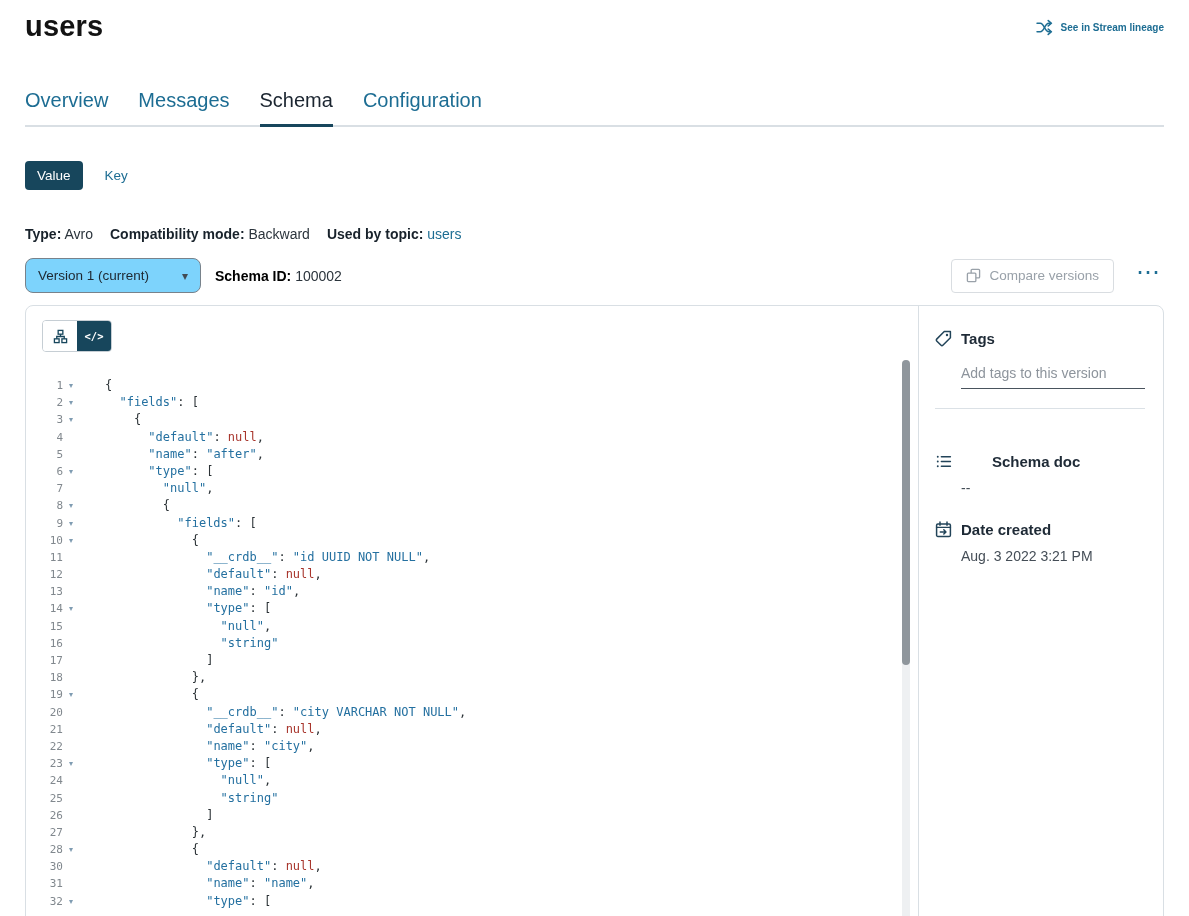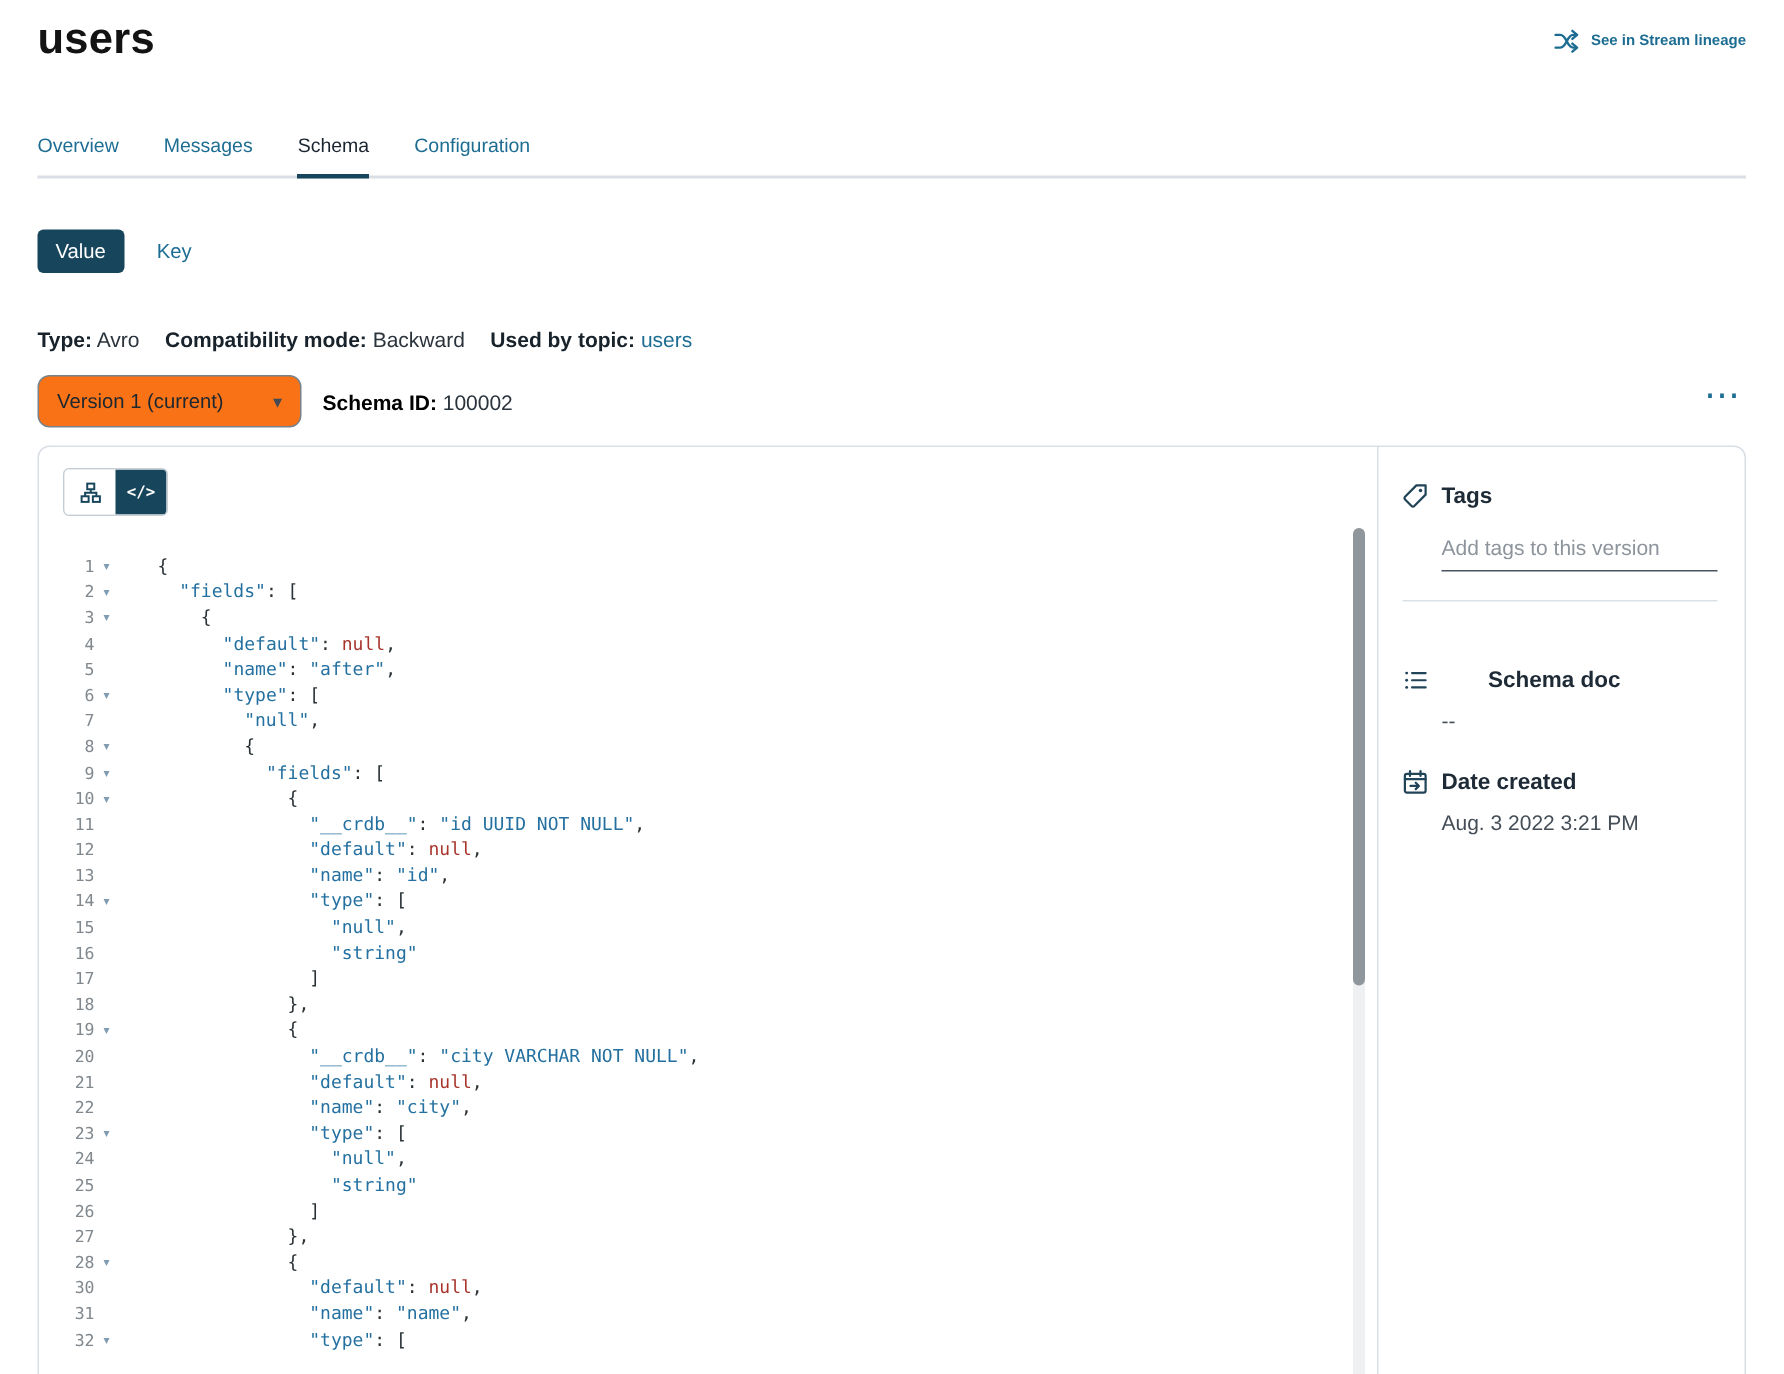--- a/index.html
+++ b/index.html
@@ -12,38 +12,38 @@
   }
   .page { padding: 0 25px; height: 100%; position: relative; border-radius: 29px; }
 
   
   .header { display: flex; justify-content: space-between; align-items: flex-start; padding-top: 10px; }
   .page-title { font-size: 29px; font-weight: 700; margin: 0; color: #131313; letter-spacing: .2px; }
   .lineage-link { display: inline-flex; align-items: center; gap: 8px; color: var(--link,#1d6d93); font-size: 10px; font-weight: 600; margin-top: 9px; cursor: pointer; }
 
   
   .tabs { display: flex; gap: 30px; margin-top: 46px; border-bottom: 2px solid #d9dfe4; }
-  .tab { padding-bottom: 13px; font-size: 13px; color: var(--link,#1d6d93); position: relative; cursor: pointer; }
+  .tab { padding-bottom: 13px; font-size: 20px; color: var(--link,#1d6d93); position: relative; cursor: pointer; }
   .tab.active { color: #1b2530; font-weight: 500; }
   .tab.active::after { content: ""; position: absolute; left: 0; right: 0; bottom: -2px; height: 3px; background: var(--dark,#17465c); }
 
   
   .seg-row { margin-top: 34px; display: flex; align-items: center; }
   .seg { height: 29px; padding: 0 12px; font-size: 13.5px; border: none; border-radius: 4px; background: transparent; color: var(--link,#1d6d93); cursor: pointer; font-family: inherit; }
   .seg.active { background: var(--dark,#17465c); color: #ffffff; }
   .seg + .seg { margin-left: 10px; }
 
   
   .meta { margin-top: 36px; display: flex; gap: 17px; font-size: 14px; color: #2b343c; align-items: center; }
   .meta b { font-weight: 700; color: #18222b; }
   .meta .link { color: var(--link,#1d6d93); cursor: pointer; }
 
   
   .toolbar { margin-top: 16px; display: flex; align-items: center; }
-  .select { width: 176px; height: 35px; border: 1px solid #78828b; border-radius: 8px; display: flex; align-items: center; justify-content: space-between; padding: 0 12px; font-size: 13.5px; color: #1d2730; cursor: pointer; background: #f97316; }
+  .select { width: 176px; height: 35px; border: 1px solid #78828b; border-radius: 8px; display: flex; align-items: center; justify-content: space-between; padding: 0 12px; font-size: 13.5px; color: #1d2730; cursor: pointer; background: #7dd3fc; }
   .select .chev { color: #424b53; font-size: 12px; }
   .schema-id { margin-left: 14px; font-size: 14px; color: #2b343c; }
   .schema-id b { font-weight: 700; color: #000000; }
   .spacer { flex: 1; }
   .btn { height: 34px; display: inline-flex; align-items: center; gap: 8px; border-radius: 4px; font-size: 13.5px; padding: 0 14px; background: #fff; cursor: pointer; font-family: inherit; }
   .btn.disabled { border: 1px solid #d9dde1; color: #99a1a9; }
   .btn.outline { border: 1px solid var(--link,#1d6d93); color: var(--link,#1d6d93); font-weight: 500; margin-left: 20px; }
   .more-btn { margin-left: 18px; background: none; border: none; cursor: pointer; color: var(--link,#1d6d93); font-size: 24px; line-height: 16px; padding: 0 4px 8px; font-family: inherit; }
 
   
@@ -120,20 +120,29 @@
   <div class="toolbar">
     <div class="select">
       <span>Version 1 (current)</span>
       <span class="chev">▾</span>
     </div>
     <span class="schema-id">
       <b>Schema ID:</b>
       <span>100002</span>
     </span>
     <span class="spacer"></span>
+    <button class="btn disabled">
+      <span style="display:inline-flex">
+        <svg width="15" height="15" viewBox="0 0 16 16" fill="none" stroke="currentColor" stroke-width="1.4">
+          <rect x="5.5" y="1.5" width="9" height="9" rx="1"></rect>
+          <rect x="1.5" y="5.5" width="9" height="9" rx="1" fill="#ffffff"></rect>
+        </svg>
+      </span>
+      <span>Compare versions</span>
+    </button>
     <button class="more-btn">⋯</button>
   </div>
 
   <div class="panel">
 
     <div class="editor">
       <div class="view-toggle">
         <button class="view-btn">
           <span style="display:inline-flex">
             <svg width="15" height="15" viewBox="0 0 16 16" fill="none" stroke="currentColor" stroke-width="1.4">

